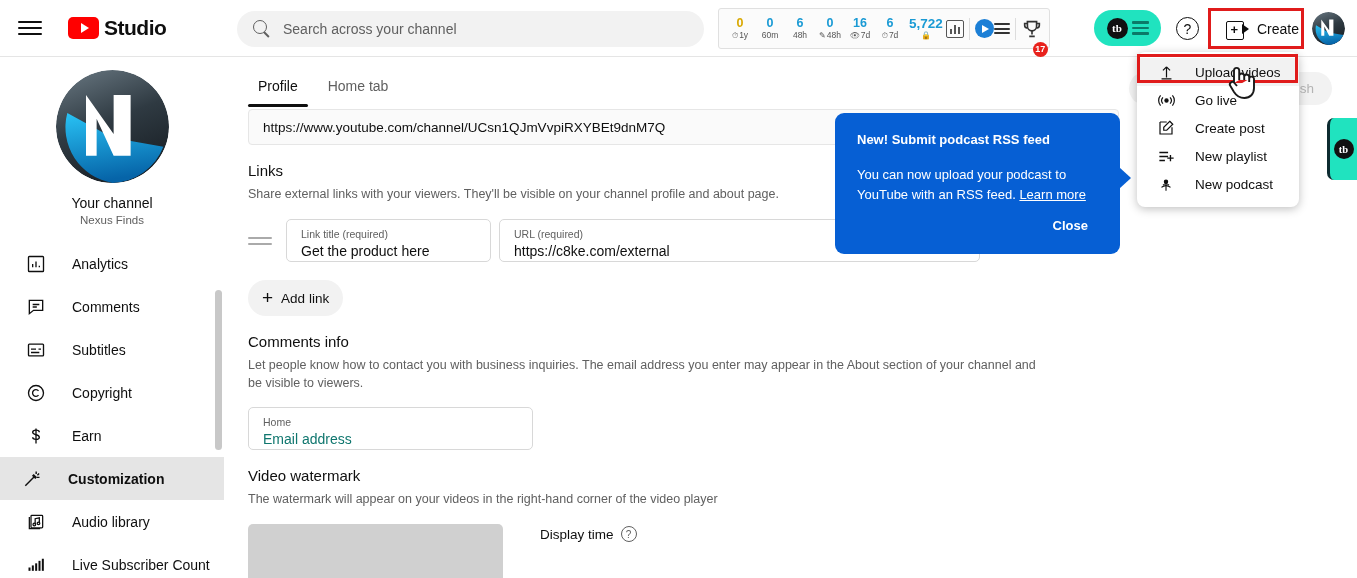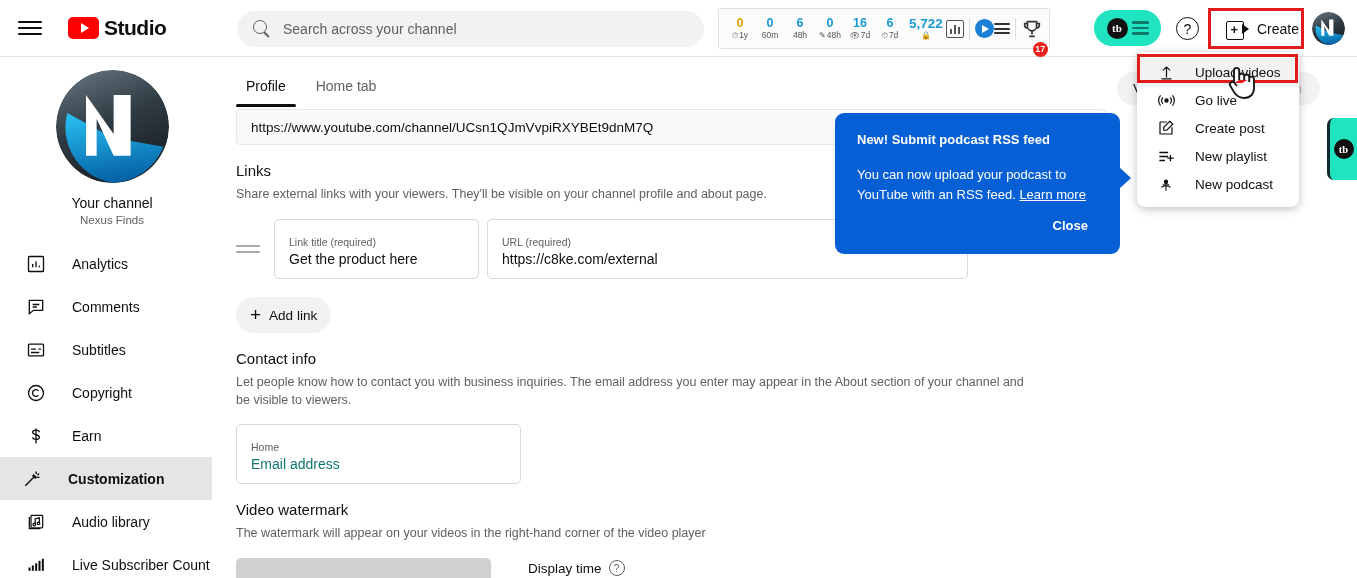--- a/index.html
+++ b/index.html
@@ -147,21 +147,21 @@
   }
   .nav-item.active { background: #e5e5e5; font-weight: 700; padding-left: 20px; }
   .nav-item .ni { width: 24px; height: 24px; margin-right: 24px; flex: none;
     display: flex; align-items: center; justify-content: center; }
   .sb-thumb {
     position: absolute; right: 2px; top: 233px; width: 7px; height: 160px;
     background: #c8c8c8; border-radius: 4px; cursor: pointer;
   }
 
   
-  .main { position: absolute; left: 212px; top: 57px; width: 1132px; height: 521px;
+  .main { position: absolute; left: 224px; top: 57px; width: 1132px; height: 521px;
     background: #fff; overflow: hidden; }
   .tabs { display: flex; gap: 10px; padding: 17px 0 0 24px; }
   .tab { font-size: 14px; font-weight: 500; color: #606060; padding: 4px 10px 13px;
     cursor: pointer; position: relative; }
   .tab.active { color: #0f0f0f; }
   .tab.active::after {
     content: ""; position: absolute; left: 0; right: 0; bottom: 0;
     height: 3px; background: #0f0f0f; border-radius: 2px;
   }
   .view-ch {
@@ -182,21 +182,21 @@
     padding-left: 14px; font-size: 13.5px; color: #0f0f0f; cursor: text;
   }
   .sec-title { font-size: 15px; font-weight: 500; margin-top: 17px; color: #0f0f0f; }
   .sec-desc { font-size: 12.5px; color: #606060; margin-top: 6px; line-height: 18px; max-width: 800px; }
 
   .link-row { display: flex; align-items: center; margin-top: 16px; gap: 8px; }
   .drag-handle { width: 24px; height: 24px; display: flex; flex-direction: column;
     justify-content: center; gap: 4px; cursor: grab; margin-right: 6px; }
   .drag-handle i { display: block; height: 2px; background: #aaa; border-radius: 1px; }
   .tf {
-    border: 1px solid #d8d8d8; border-radius: 5px; height: 60px; padding: 6px 14px 0;
+    border: 1px solid #d8d8d8; border-radius: 5px; height: 43px; padding: 6px 14px 0;
     display: flex; flex-direction: column; justify-content: center; cursor: text; background: #fff;
   }
   .tf .lab { font-size: 10.5px; color: #606060; line-height: 14px; }
   .tf .val { font-size: 14px; color: #0f0f0f; line-height: 20px; }
   .tf .ph { font-size: 14px; color: #0f766e; line-height: 20px; }
 
   .addlink {
     margin-top: 18px; height: 36px; width: 95px; border-radius: 18px; background: #f2f2f2;
     display: flex; align-items: center; gap: 8px; padding-left: 14px;
     font-size: 13.5px; font-weight: 500; cursor: pointer;
@@ -507,21 +507,21 @@
           <div class="lab">URL (required)</div>
           <div class="val">https://c8ke.com/external</div>
         </div>
       </div>
 
       <div class="addlink">
         <span class="plus-ic">+</span>
         <span>Add link</span>
       </div>
 
-      <div class="sec-title">Contact info</div>
+      <div class="sec-title">Comments info</div>
       <div class="sec-desc">Let people know how to contact you with business inquiries. The email address you enter may appear in the About section of your channel and be visible to viewers.</div>
       <div class="tf email-tf">
         <div class="lab">Home</div>
         <div class="ph">Email address</div>
       </div>
 
       <div class="sec-title">Video watermark</div>
       <div class="sec-desc">The watermark will appear on your videos in the right-hand corner of the video player</div>
 
       <div class="wm-wrap">

